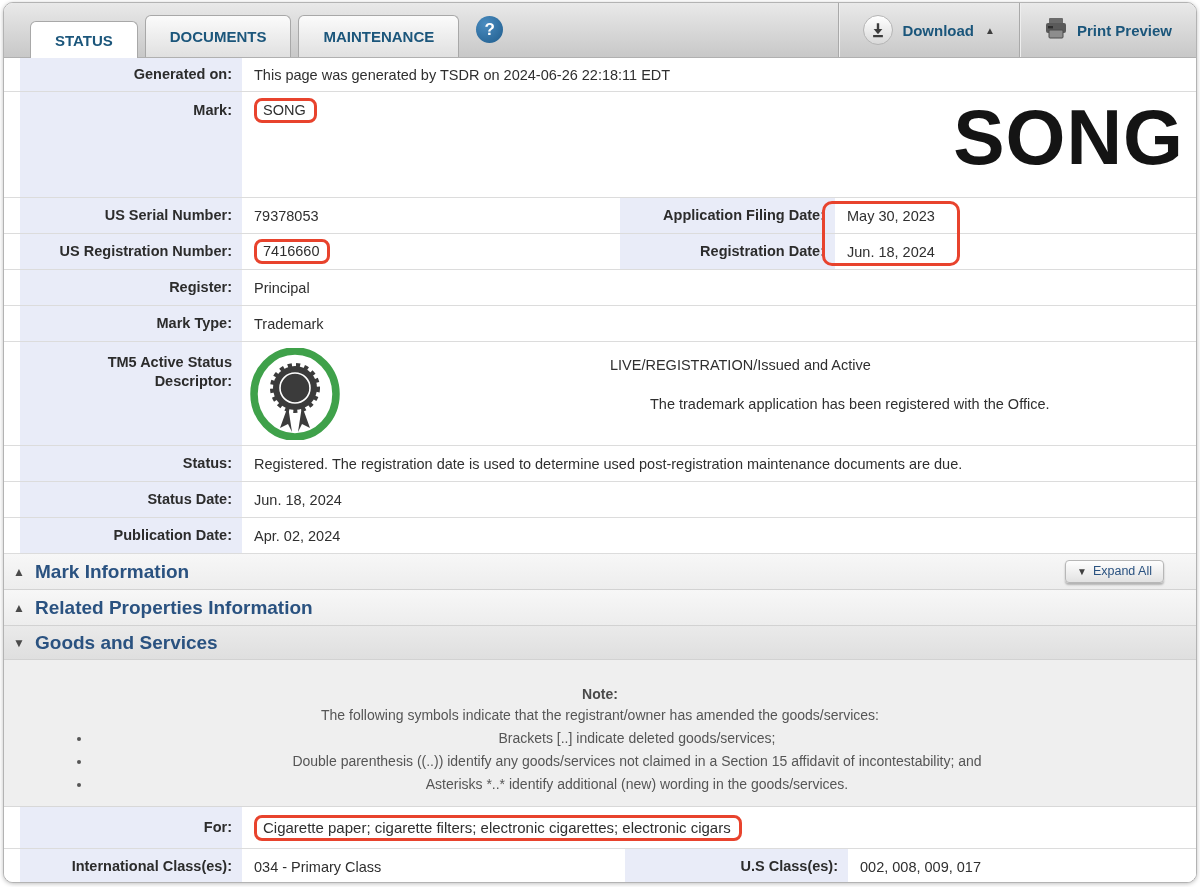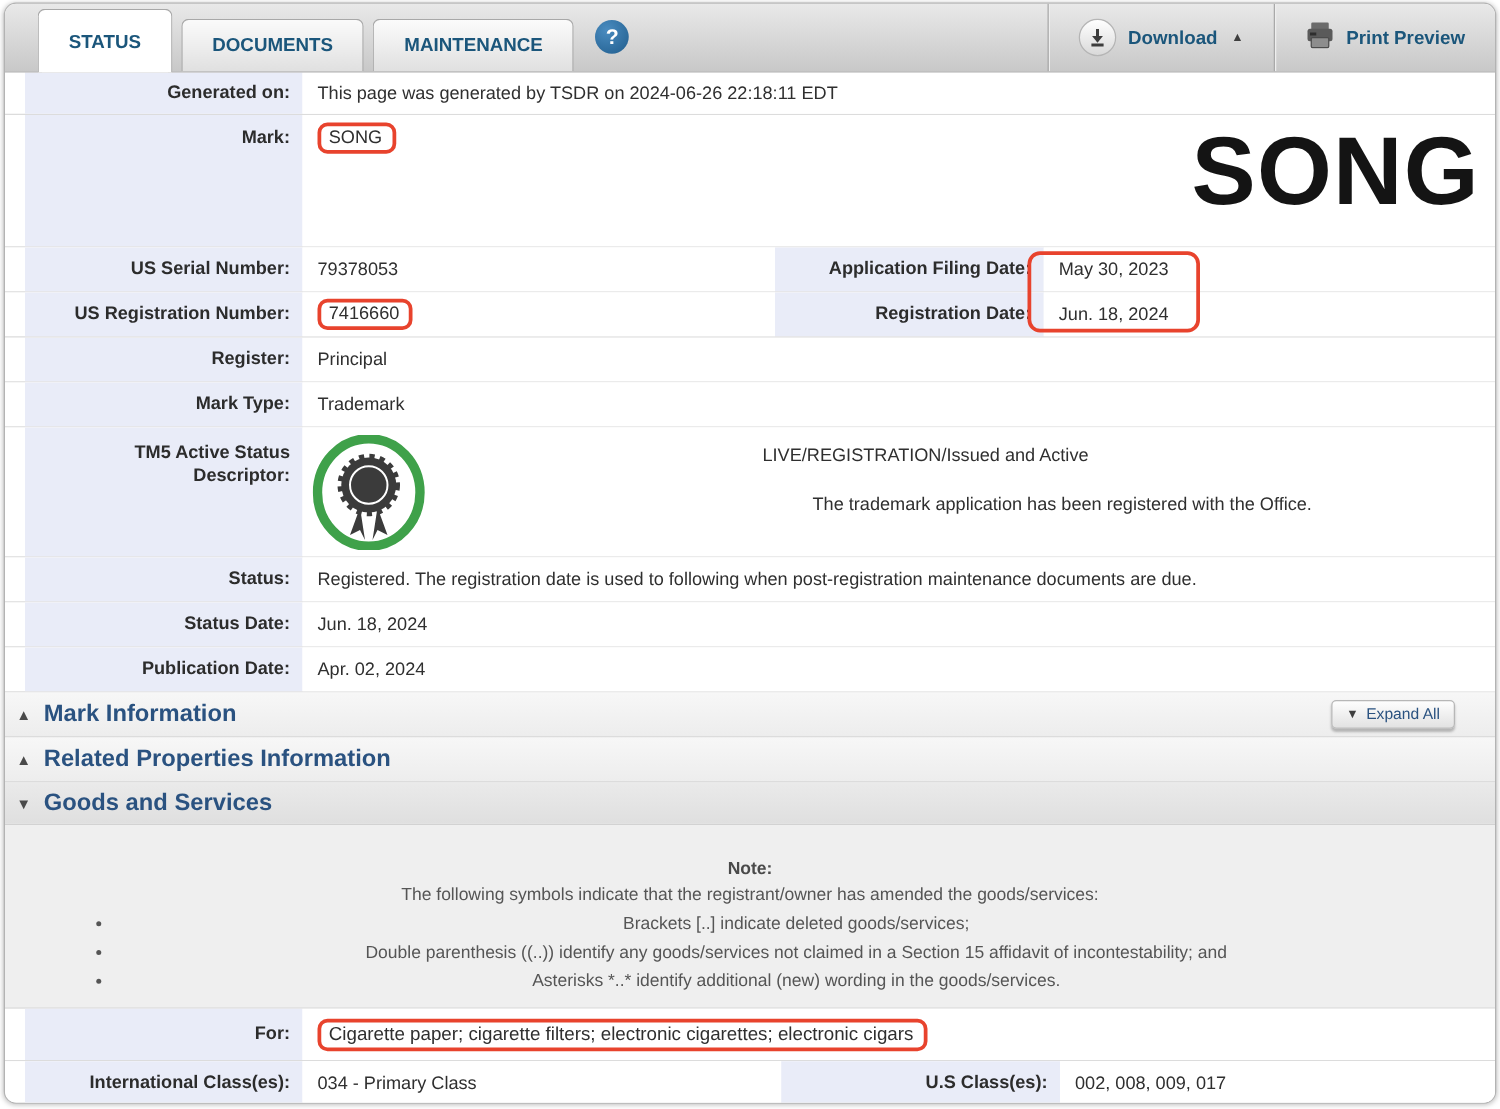--- a/index.html
+++ b/index.html
@@ -12,21 +12,21 @@
   
   .tabbar { position: relative; height: 55px;
     background: linear-gradient(#e9e9e9, #c8c8c8);
     border-bottom: 1px solid #b0b0b0; display: flex; align-items: flex-end; }
   .tabs { display: flex; align-items: flex-end; margin-left: 26px; height: 100%; }
   .tab { height: 42px; display: flex; align-items: center; padding: 0 24px;
     font-size: 15px; font-weight: bold; color: #1b567b;
     background: linear-gradient(#fbfbfb, #e0e0e0);
     border: 1px solid #a8a8a8; border-bottom: none;
     border-radius: 6px 6px 0 0; margin-right: 7px; cursor: pointer; }
-  .tab.active { height: 51px; background: #fff; margin-bottom: -1px; z-index: 2; }
+  .tab.active { height: 37px; background: #fff; margin-bottom: -1px; z-index: 2; }
   .help-icon { width: 27px; height: 27px; border-radius: 50%;
     background: radial-gradient(circle at 35% 30%, #4a8cc0, #1f5c8c);
     color: #fff; font-weight: bold; font-size: 17px; display: flex;
     align-items: center; justify-content: center; margin: 0 0 14px 10px; cursor: pointer; }
   .bar-actions { position: absolute; right: 0; top: 0; height: 100%;
     display: flex; align-items: stretch; font-weight: bold; }
   .bar-group { display: flex; align-items: center; gap: 9px; padding: 0 24px;
     border-left: 1px solid #a9a9a9; box-shadow: inset 1px 0 0 #eee; cursor: pointer; }
   .bar-label { color: #1b567b; font-size: 15px; }
   .dl-circle { width: 30px; height: 30px; border-radius: 50%;
@@ -192,21 +192,21 @@
           <circle cx="45" cy="40" r="15" fill="none" stroke="#fff" stroke-width="1.6"></circle>
         </svg>
       </span>
       <div>LIVE/REGISTRATION/Issued and Active</div>
       <div class="tm5-desc">The trademark application has been registered with the Office.</div>
     </div>
   </div>
 
   <div class="row h36">
     <div class="lbl">Status:</div>
-    <div class="val">Registered. The registration date is used to following when post-registration maintenance documents are due.</div>
+    <div class="val">Registered. The registration date is used to determine used post-registration maintenance documents are due.</div>
   </div>
   <div class="row h36">
     <div class="lbl">Status Date:</div>
     <div class="val">Jun. 18, 2024</div>
   </div>
   <div class="row h36">
     <div class="lbl">Publication Date:</div>
     <div class="val">Apr. 02, 2024</div>
   </div>
 

